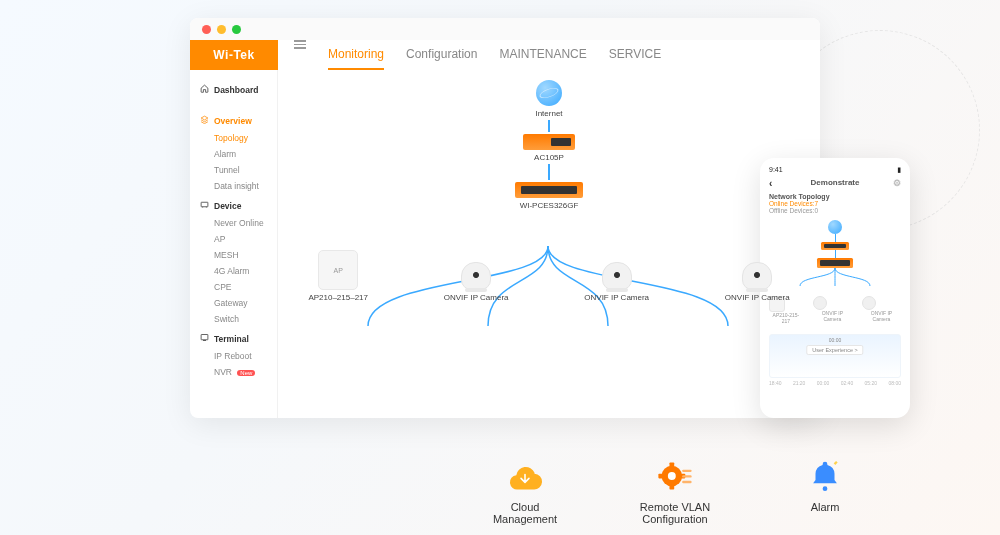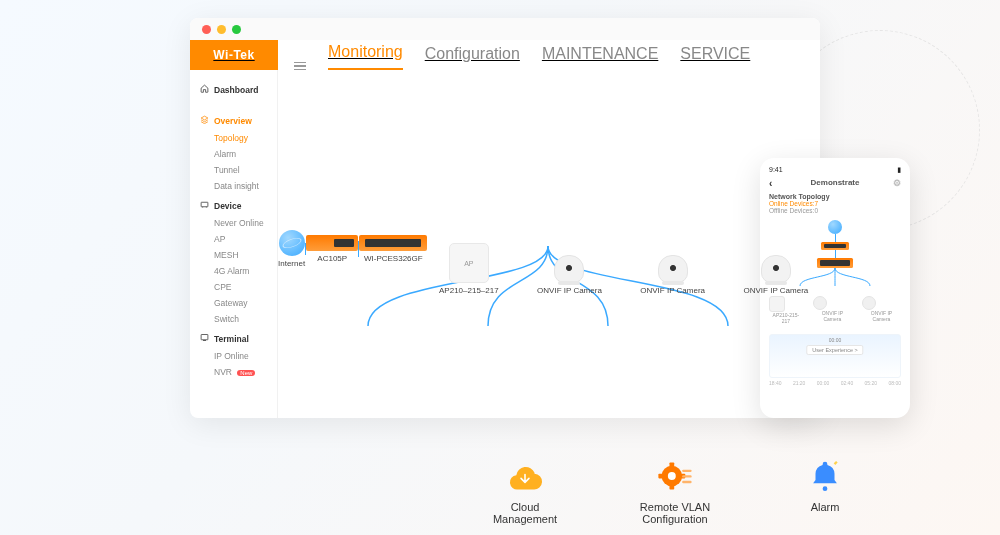--- a/index.html
+++ b/index.html
@@ -37,33 +37,32 @@
     background: #fafafa;
   }
   .dot { width: 9px; height: 9px; border-radius: 50%; }
   .dot.red { background: #ff5f56; }
   .dot.yl  { background: #ffbd2e; }
   .dot.gn  { background: #27c93f; }
   .header {
     height: 30px;
     display: flex;
     align-items: stretch;
-    text-decoration: underline;
   }
   .logo {
     width: 88px; background: #ff8a00;
     color: #fff; font-weight: 600; font-size: 12px;
     display: flex; align-items: center; justify-content: center;
     letter-spacing: 0.5px;
   }
   .tabs {
-    display: flex; align-items: flex-end;
+    display: flex; align-items: flex-start;
     gap: 22px;
     padding-left: 16px;
-    font-size: 16px;
+    font-size: 12px;
     color: #888;
   }
   .ham { display:flex; flex-direction:column; gap:2px; }
   .ham span { width:12px; height:1.5px; background:#999; display:block; }
   .tab { cursor: pointer; padding: 7px 0; }
   .tab.active { color: #ff8a00; border-bottom: 2px solid #ff8a00; }
   .body { flex:1; display:flex; }
   .sidebar {
     width: 88px;
     border-right: 1px solid #f1f1f1;
@@ -84,21 +83,21 @@
   }
   .side-item.active { color:#ff8a00; }
   .badge-new {
     display:inline-block;
     background:#ff5252; color:#fff;
     font-size:6px; padding:0 3px;
     border-radius:6px; margin-left:3px;
   }
   .topo {
     flex:1; position:relative;
-    display:flex; flex-direction:row; align-items:center;
+    display:flex; flex-direction:column; align-items:center;
     padding-top: 10px;
   }
   .node { display:flex; flex-direction:column; align-items:center; font-size:8px; color:#444; }
   .node .lbl { margin-top:3px; }
   .globe {
     width:26px; height:26px;
     background: radial-gradient(circle at 35% 30%, #a0d8ff, #3aa9ff);
     border-radius:50%;
     position:relative;
   }
@@ -292,21 +291,21 @@
 
       <div class="side-head">
         <span>
           <svg width="9" height="9" viewBox="0 0 24 24" fill="none" stroke="#333" stroke-width="2">
               <rect x="3" y="4" width="18" height="14" rx="1"></rect>
               <path d="M8 20h8"></path>
             </svg>
         </span>
         <span>Terminal</span>
       </div>
-      <div class="side-item">IP Online</div>
+      <div class="side-item">IP Reboot</div>
       <div class="side-item">
         <span>NVR</span>
         <span class="badge-new">New</span>
       </div>
     </div>
 
     <div class="topo">
       <div class="node">
         <div class="globe"></div>
         <div class="lbl">Internet</div>

